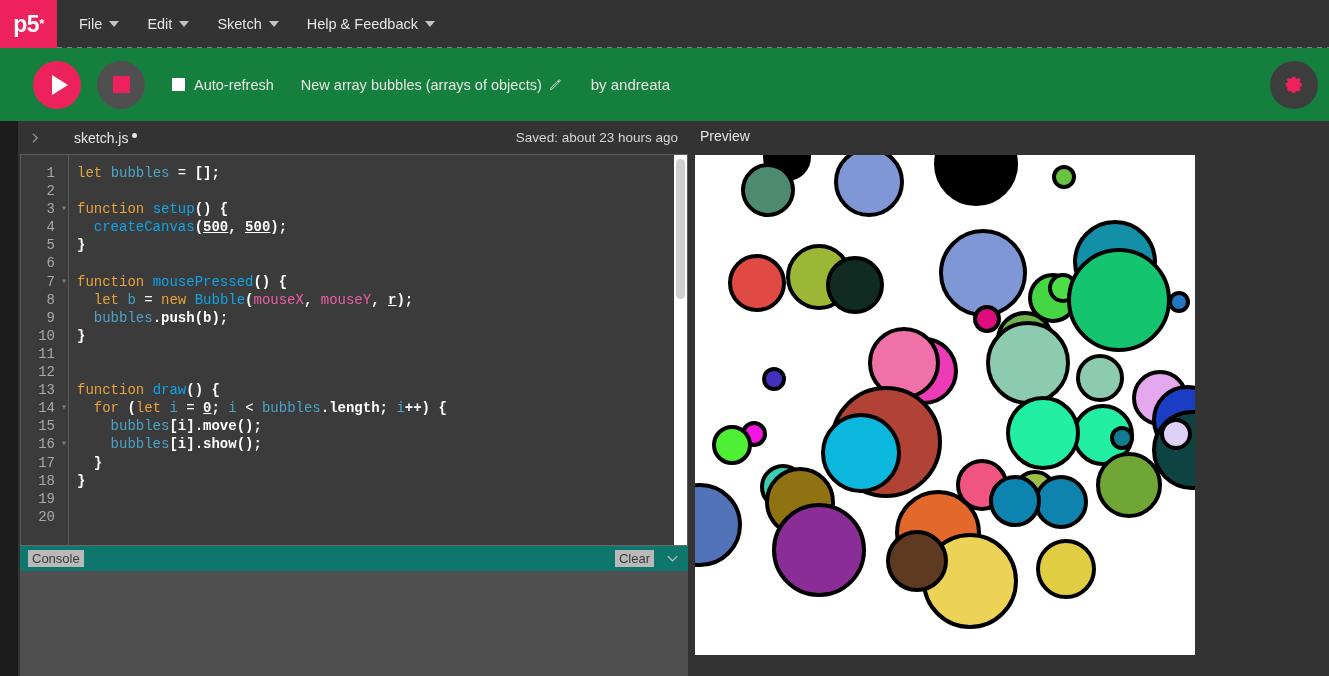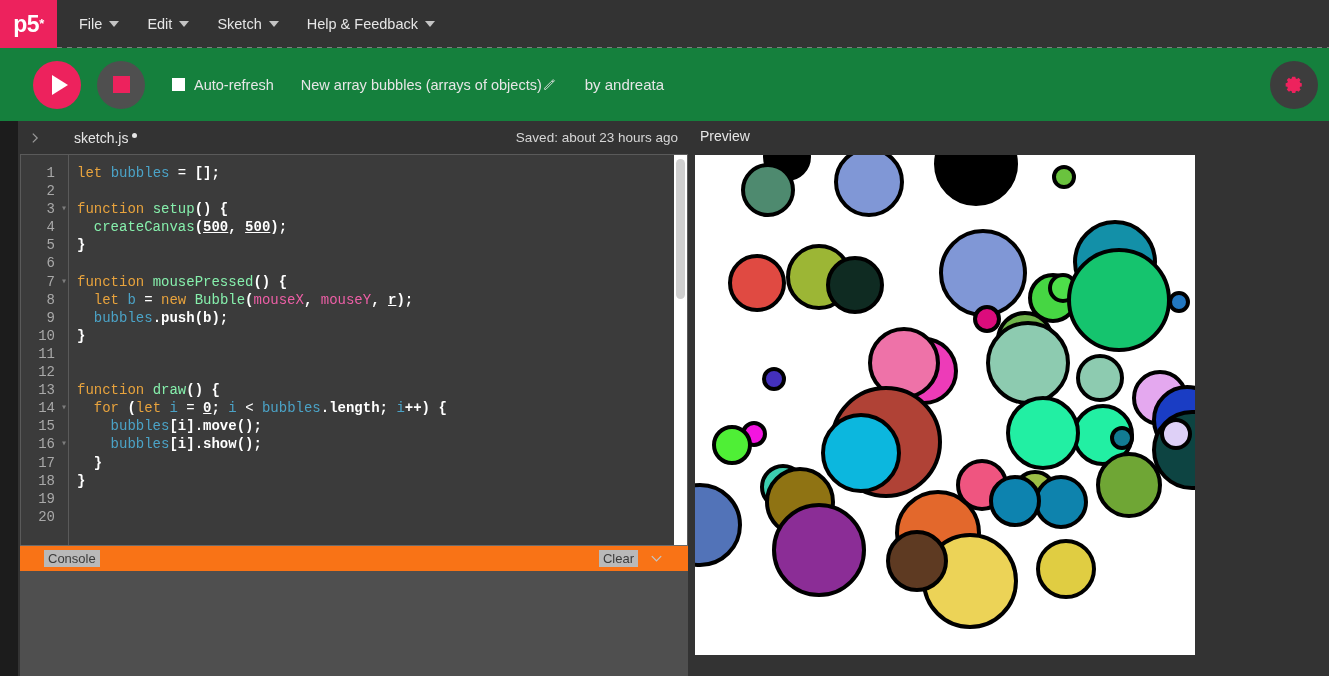--- a/index.html
+++ b/index.html
@@ -143,21 +143,21 @@
     background: #ffffff;
     border: 1px solid #ffffff;
     box-sizing: border-box;
   }
   .sketch-name {
     margin-left: 27px;
     color: #e6e6e6;
     font-size: 14.5px;
     display: flex;
     align-items: center;
-    gap: 1px;
+    gap: 7px;
   }
   .pencil-icon { display: inline-block; width: 13px; height: 13px; }
   .byline {
     margin-left: 29px;
     color: #e6e6e6;
     font-size: 15px;
   }
   .gear-btn {
     margin-left: auto;
     margin-right: 11px;
@@ -262,21 +262,21 @@
     font-size: 14px;
     position: relative;
   }
   .cline {
     height: 18.1px;
     line-height: 18.1px;
     white-space: pre;
     color: #ffffff;
   }
   .kw   { color: #e8a33d; }
-  .fn   { color: #86efac; }
+  .fn   { color: #0ea5e9; }
   .id   { color: #4ba3c7; }
   .num  { color: #ffffff; font-weight: bold; text-decoration: underline; }
   .punc { color: #ffffff; font-weight: bold; }
   .glob { color: #ed5fa6; }
   .plain{ color: #ffffff; }
 
   .vscroll {
     position: absolute;
     right: 0; top: 0;
     width: 13px; height: 100%;
@@ -288,26 +288,26 @@
     width: 9px; height: 140px;
     border-radius: 5px;
     background: #cfcfcf;
   }
 
   
   .console-bar {
     position: absolute;
     left: 2px; top: 424px;
     width: 668px; height: 26px;
-    background: #f97316;
+    background: #0f766e;
     border-top: 1px solid #6a6a6a;
     display: flex;
     align-items: center;
     box-sizing: border-box;
-    padding: 0 24px;
+    padding: 0 8px;
   }
   .console-label {
     color: #3b3b3b;
     background: #b9b9b9;
     font-size: 13px;
     padding: 1px 4px;
   }
   .console-clear {
     margin-left: auto;
     color: #3b3b3b;

